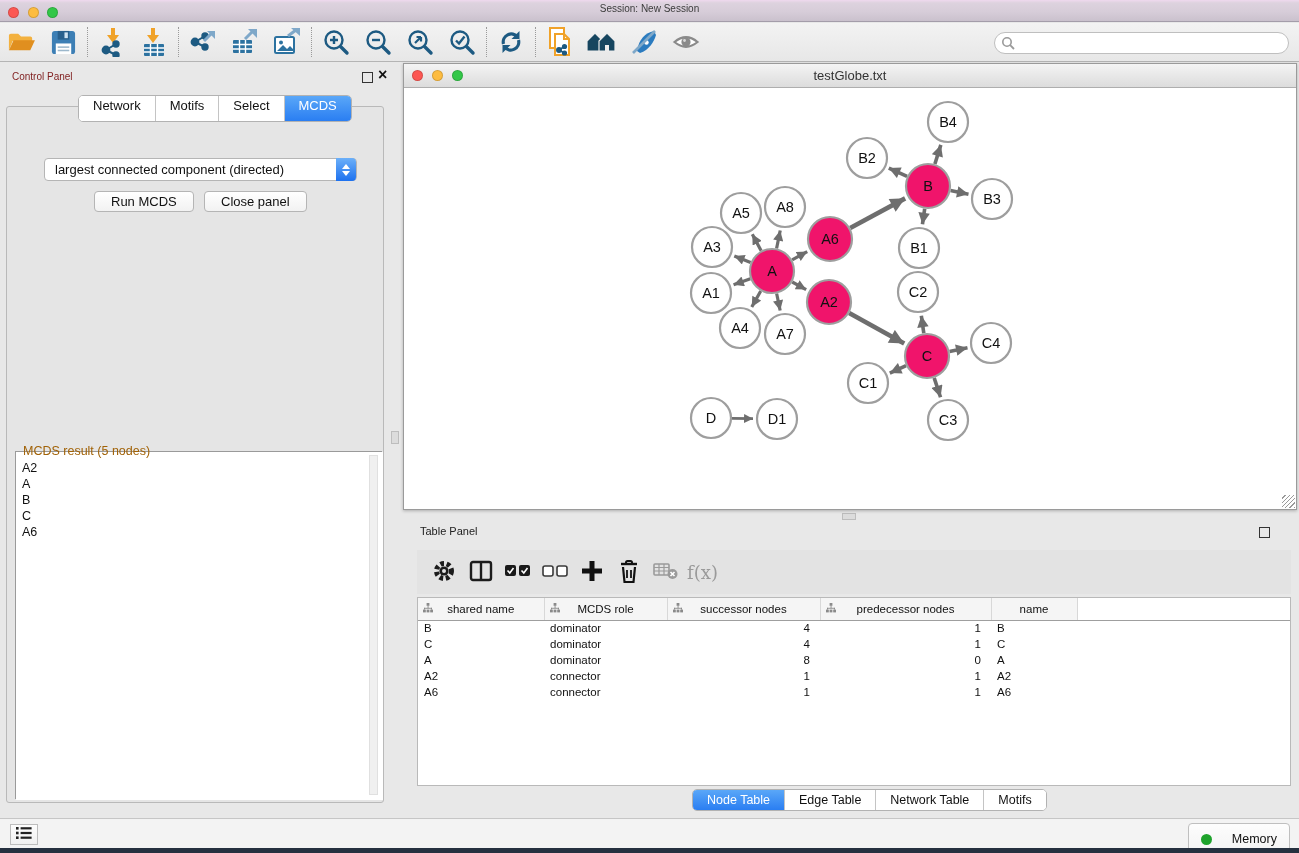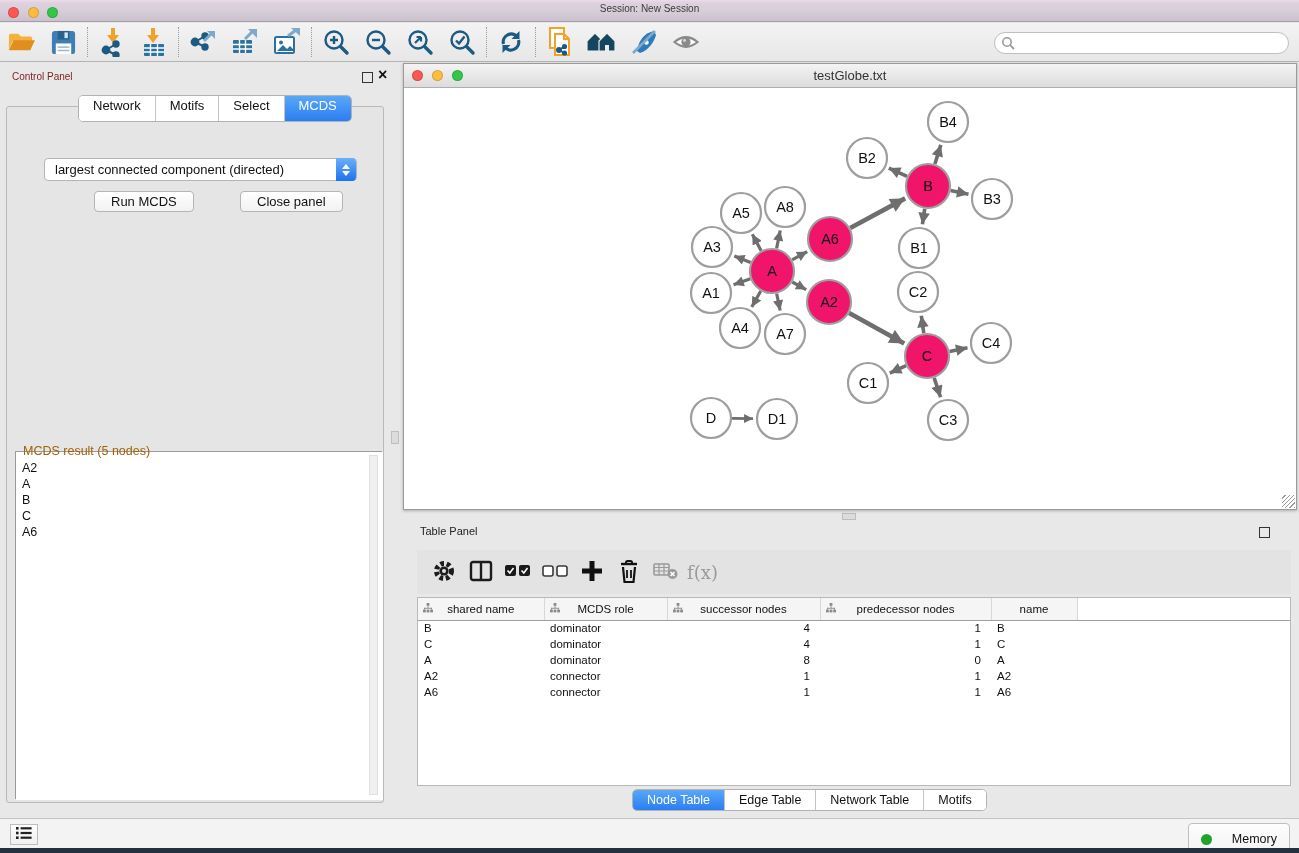--- a/index.html
+++ b/index.html
@@ -98,21 +98,21 @@
   .data-table { position:absolute; left:417px; top:597px; width:874px; height:189px;
     background:#fff; border:1px solid #b9b9b9; overflow:hidden; }
   table { border-collapse:collapse; table-layout:fixed; width:100%;padding-left:36px; }
   thead th { height:22px; background:#f5f5f5; border-bottom:1px solid #9f9f9f;
     border-right:1px solid #d8d8d8; font-size:11.5px; font-weight:normal; color:#111;
     text-align:center; position:relative; }
   thead th:nth-child(6){ border-right:none; background:#fff; border-bottom:1px solid #9f9f9f;}
   thead th .hicon { position:absolute; left:5px; top:5px; }
   tbody td { height:16px; font-size:11.5px; color:#111; padding:0 6px; white-space:nowrap; }
   td.num { text-align:right; padding-right:10px; }
-  #table-tabs { left:632px; top:789px; height:22px; }
+  #table-tabs { left:692px; top:789px; height:22px; }
   #table-tabs .seg { font-size:12.5px; line-height:20px; }
 
   
   .statusbar { position:absolute; left:0; top:818px; width:1299px; height:30px;
     background:#f3f3f3; border-top:1px solid #c6c6c6; }
   .sb-btn { position:absolute; left:10px; top:5px; width:28px; height:21px;
     background:linear-gradient(180deg,#fdfdfd,#f0f0f0); border:1px solid #bdbdbd;
     display:flex; align-items:center; justify-content:center; }
   .mem-btn { position:absolute; right:9px; top:4px; height:32px;
     background:linear-gradient(180deg,#fdfdfd,#f3f3f3); border:1px solid #bfbfbf; border-radius:4px;
@@ -324,21 +324,21 @@
   <div class="panel-ctl close" style="left:378px;">×</div>
   <div class="cp-body">
     <div class="dropdown">
       <span>largest connected component (directed)</span>
       <span class="stepper">
           <i class="up"></i>
           <i class="dn"></i>
         </span>
     </div>
     <button class="cp-btn" style="left:87px;">Run MCDS</button>
-    <button class="cp-btn" style="left:197px;margin-left:36px;">Close panel</button>
+    <button class="cp-btn" style="left:197px;">Close panel</button>
     <div class="result-box">
       <div class="result-box" style="border:none;position:static;"></div>
       <legend><span>MCDS result (5 nodes)</span></legend>
       <div class="result-items" id="mcds-list">
           <div>A2</div>
           <div>A</div>
           <div>B</div>
           <div>C</div>
           <div>A6</div>
         </div>

